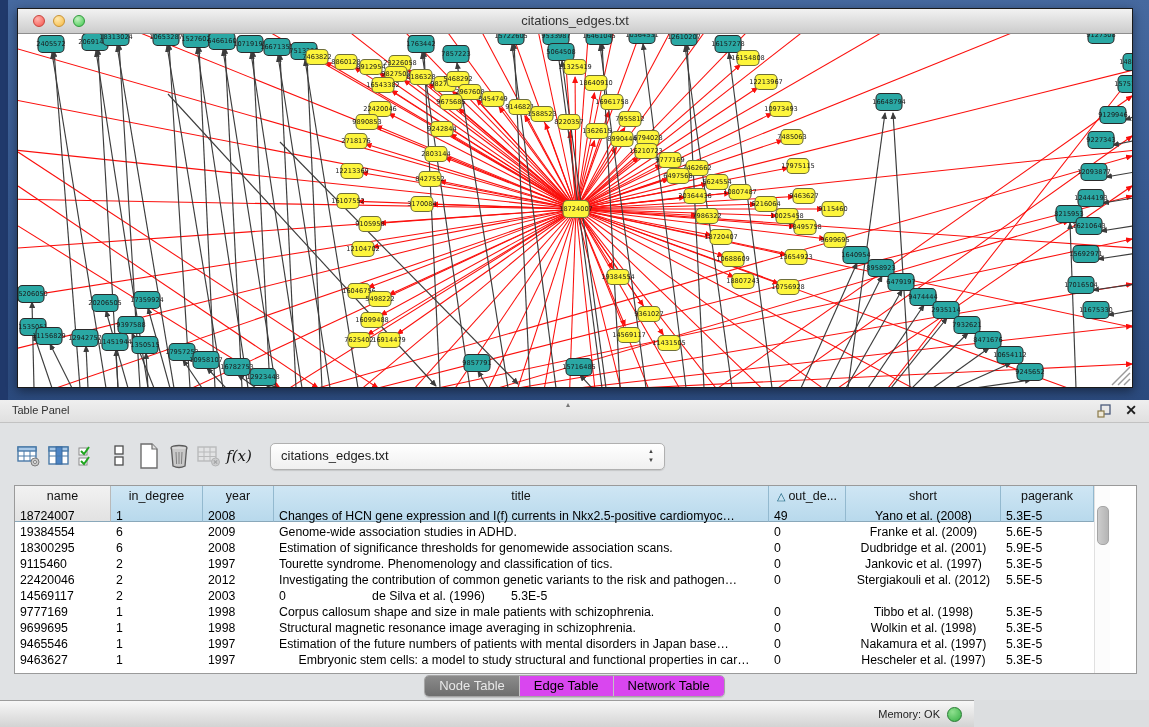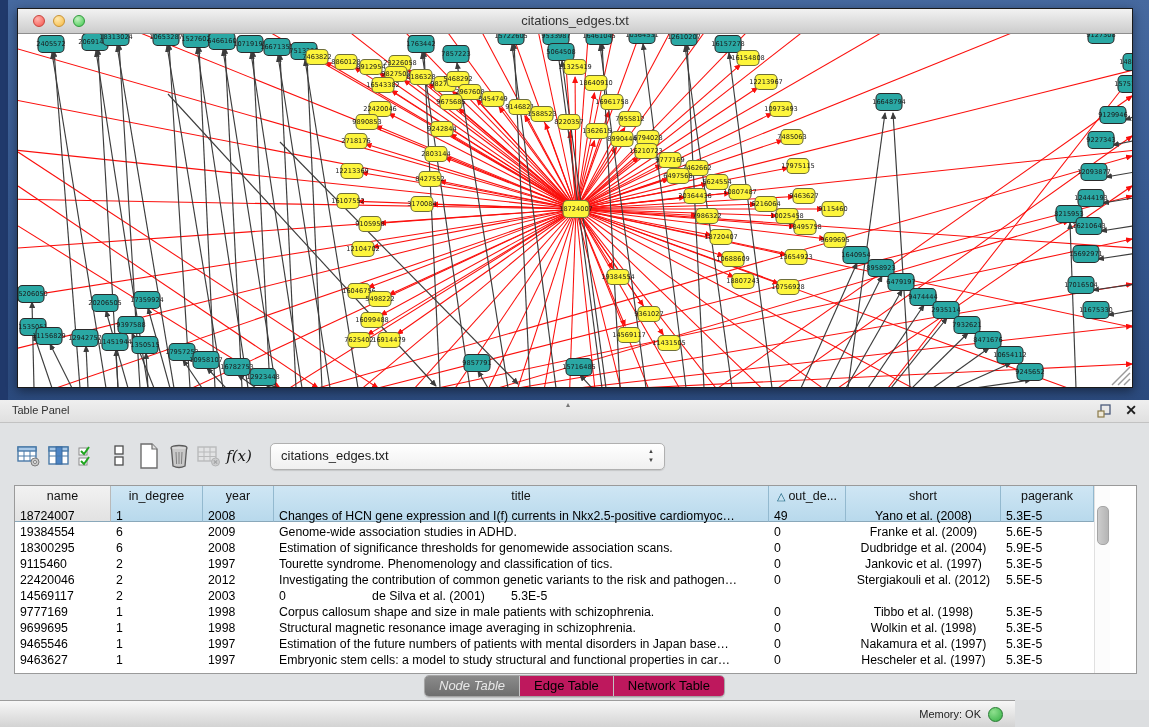--- a/index.html
+++ b/index.html
@@ -50,27 +50,27 @@
   .td{box-sizing:border-box;font-size:12.3px;color:#000;line-height:16px;white-space:nowrap;overflow:hidden;
     padding-left:5px;}
   .td.center{text-align:center;padding-left:0;}
   .vscroll{width:15px;background:#fcfcfc;border-left:1px solid #e0e0e0;position:relative;}
   .vthumb{position:absolute;left:2px;top:20px;width:10px;height:37px;border-radius:5px;
     background:linear-gradient(90deg,#cdcdcd,#b5b5b5);border:1px solid #a5a5a5;}
   
   .tabsrow{position:absolute;left:0;top:275px;width:1149px;display:flex;justify-content:center;}
   .seg{display:flex;border:1px solid #a5a5a5;border-radius:5px;overflow:hidden;height:20px;
     box-shadow:0 1px 1px rgba(0,0,0,.15);}
-  .seg .tab{padding:0 14px;font-size:13px;line-height:20px;background:#be185d;color:#000;
+  .seg .tab{padding:0 14px;font-size:13px;line-height:20px;background:#d946ef;color:#000;
     border-right:1px solid #c3c3c3;}
   .seg .tab:last-child{border-right:none;}
-  .seg .tab.active{background:linear-gradient(#8b8b8b,#6e6e6e);color:#e8e8e8;font-style:italic;}
+  .seg .tab.active{background:linear-gradient(#8b8b8b,#6e6e6e);color:#e8e8e8;}
   
   .statusbar{position:absolute;left:0;top:700px;width:974px;height:27px;
-    background:linear-gradient(#f7f7f7,#d2d2d2);border-top:1px solid #9c9c9c;padding-left:41px;}
+    background:linear-gradient(#f7f7f7,#d2d2d2);border-top:1px solid #9c9c9c;}
   .mem{position:absolute;right:34px;top:7px;font-size:11px;color:#222;}
   .memdot{position:absolute;right:12px;top:6px;width:13px;height:13px;border-radius:50%;
     background:radial-gradient(circle at 35% 30%,#8fe08f,#35b044);border:1px solid #267a31;}
 </style>
 </head>
 <body>
 
 <div class="desktop">
   <div class="net-window">
     <div class="titlebar">
@@ -892,21 +892,21 @@
           <div class="td" style="width: 77px;">0</div>
           <div class="td center" style="width: 155px;">Franke et al. (2009)</div>
           <div class="td" style="width: 93px;">5.6E-5</div>
         </div>
         <div class="trow">
           <div class="td" style="width: 96px;">18300295</div>
           <div class="td" style="width: 92px;">6</div>
           <div class="td" style="width: 71px;">2008</div>
           <div class="td" style="width: 495px;">Estimation of significance thresholds for genomewide association scans.</div>
           <div class="td" style="width: 77px;">0</div>
-          <div class="td center" style="width: 155px;">Dudbridge et al. (2004)</div>
+          <div class="td center" style="width: 155px;">Dudbridge et al. (2001)</div>
           <div class="td" style="width: 93px;">5.9E-5</div>
         </div>
         <div class="trow">
           <div class="td" style="width: 96px;">9115460</div>
           <div class="td" style="width: 92px;">2</div>
           <div class="td" style="width: 71px;">1997</div>
           <div class="td" style="width: 495px;">Tourette syndrome. Phenomenology and classification of tics.</div>
           <div class="td" style="width: 77px;">0</div>
           <div class="td center" style="width: 155px;">Jankovic et al. (1997)</div>
           <div class="td" style="width: 93px;">5.3E-5</div>
@@ -918,21 +918,21 @@
           <div class="td" style="width: 495px;">Investigating the contribution of common genetic variants to the risk and pathogen…</div>
           <div class="td" style="width: 77px;">0</div>
           <div class="td center" style="width: 155px;">Stergiakouli et al. (2012)</div>
           <div class="td" style="width: 93px;">5.5E-5</div>
         </div>
         <div class="trow">
           <div class="td" style="width: 96px;">14569117</div>
           <div class="td" style="width: 92px;">2</div>
           <div class="td" style="width: 71px;">2003</div>
           <div class="td" style="width: 77px;">0</div>
-          <div class="td center" style="width: 155px;">de Silva et al. (2001)</div>
+          <div class="td center" style="width: 155px;">de Silva et al. (1996)</div>
           <div class="td" style="width: 93px;">5.3E-5</div>
         </div>
         <div class="trow">
           <div class="td" style="width: 96px;">9777169</div>
           <div class="td" style="width: 92px;">1</div>
           <div class="td" style="width: 71px;">1998</div>
           <div class="td" style="width: 495px;">Corpus callosum shape and size in male patients with schizophrenia.</div>
           <div class="td" style="width: 77px;">0</div>
           <div class="td center" style="width: 155px;">Tibbo et al. (1998)</div>
           <div class="td" style="width: 93px;">5.3E-5</div>
@@ -952,21 +952,21 @@
           <div class="td" style="width: 71px;">1997</div>
           <div class="td" style="width: 495px;">Estimation of the future numbers of patients with mental disorders in Japan base…</div>
           <div class="td" style="width: 77px;">0</div>
           <div class="td center" style="width: 155px;">Nakamura et al. (1997)</div>
           <div class="td" style="width: 93px;">5.3E-5</div>
         </div>
         <div class="trow">
           <div class="td" style="width: 96px;">9463627</div>
           <div class="td" style="width: 92px;">1</div>
           <div class="td" style="width: 71px;">1997</div>
-          <div class="td" style="width: 495px;">Embryonic stem cells: a model to study structural and functional properties in car…</div>
+          <div class="td" style="width: 495px; text-align: center;">Embryonic stem cells: a model to study structural and functional properties in car…</div>
           <div class="td" style="width: 77px;">0</div>
           <div class="td center" style="width: 155px;">Hescheler et al. (1997)</div>
           <div class="td" style="width: 93px;">5.3E-5</div>
         </div>
       </div>
     <div class="vscroll">
       <div class="vthumb"></div>
     </div>
   </div>
 

